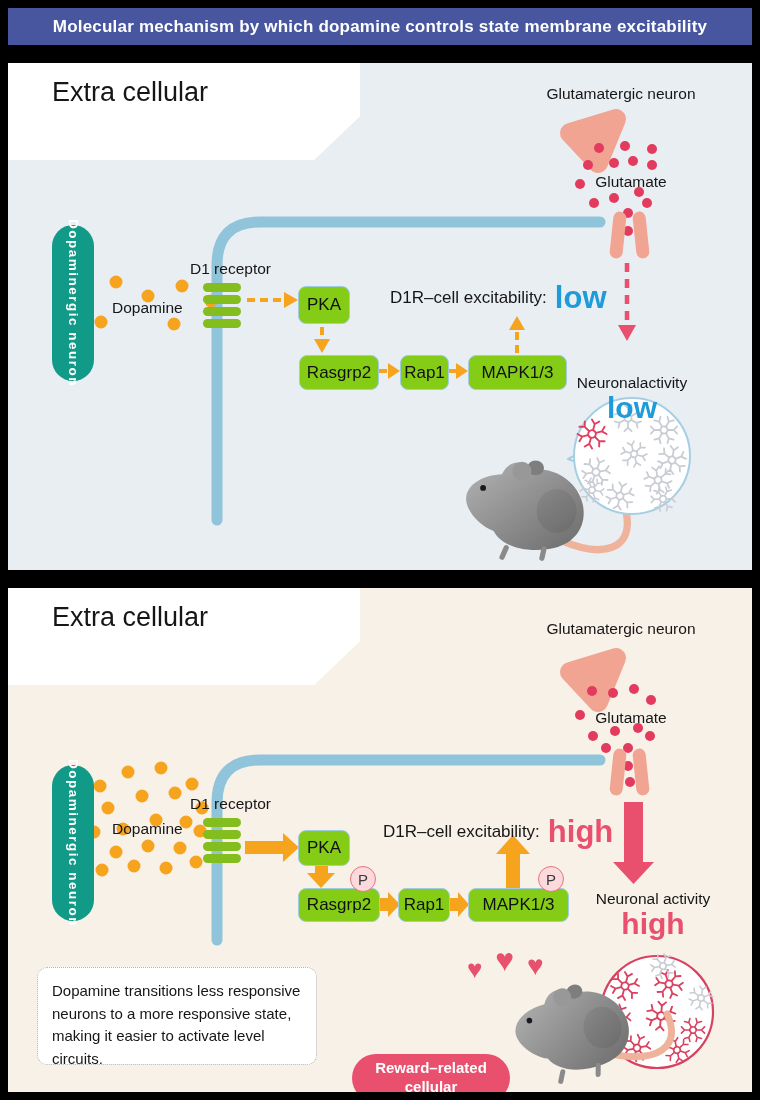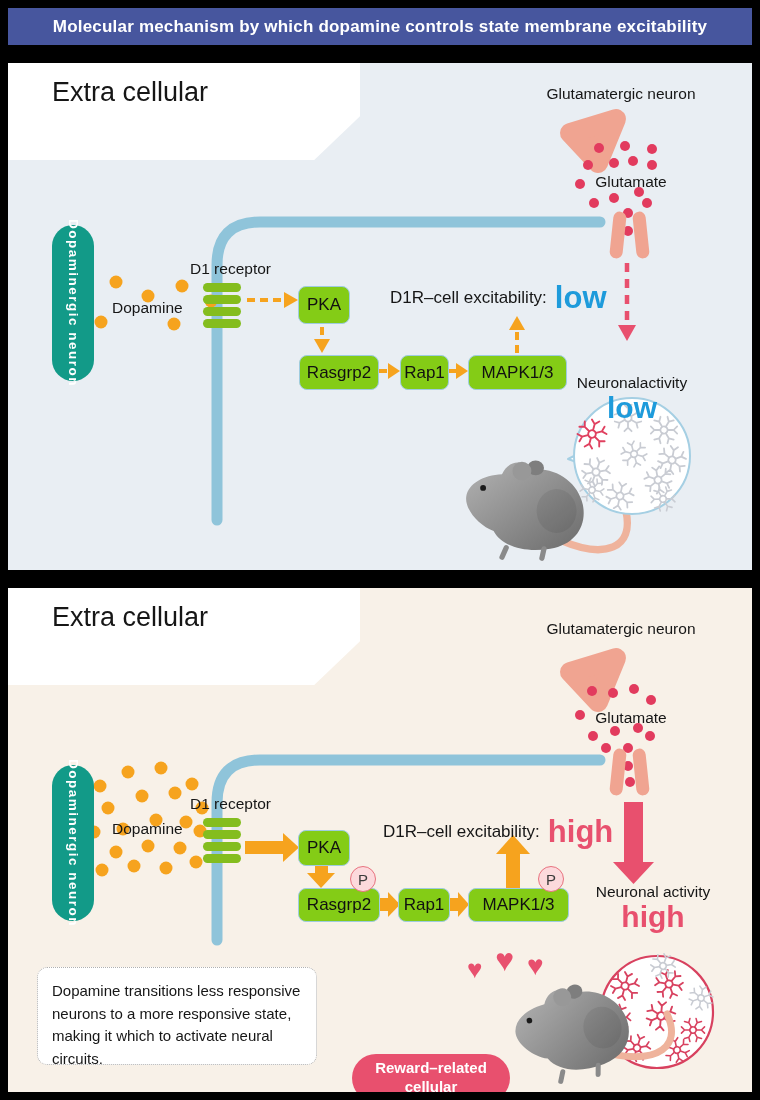--- a/index.html
+++ b/index.html
@@ -281,26 +281,26 @@
     <div class="sbox" style="left:460px;top:300px;width:99px;height:32px;">MAPK1/3</div>
 
     <div class="pcirc" style="left:342px;top:278px;">P</div>
     <div class="pcirc" style="left:530px;top:278px;">P</div>
 
     <div class="excit" style="left:375px;top:226px;">
       <span class="el">D1R–cell excitability:</span>
       <span class="ev" style="color:#e8506e">high</span>
     </div>
 
-    <div class="act" style="left:565px;top:295px;width:160px;">
+    <div class="act" style="left:565px;top:302px;width:160px;">
       <div class="a1">Neuronal activity</div>
       <div class="a2" style="color:#e8506e">high</div>
     </div>
 
-    <div class="note">Dopamine transitions less responsive neurons to a more responsive state, making it which to activate neural circuits.</div>
+    <div class="note">Dopamine transitions less responsive neurons to a more responsive state, making it easier to activate level circuits.</div>
 
     <div class="reward">
       <div>Reward–related</div>
       <div>cellular</div>
     </div>
 
     <div class="heart" style="left:459px;top:368px;font-size:26px;">♥</div>
     <div class="heart" style="left:487px;top:356px;font-size:32px;">♥</div>
     <div class="heart" style="left:519px;top:364px;font-size:28px;">♥</div>
   </div>

